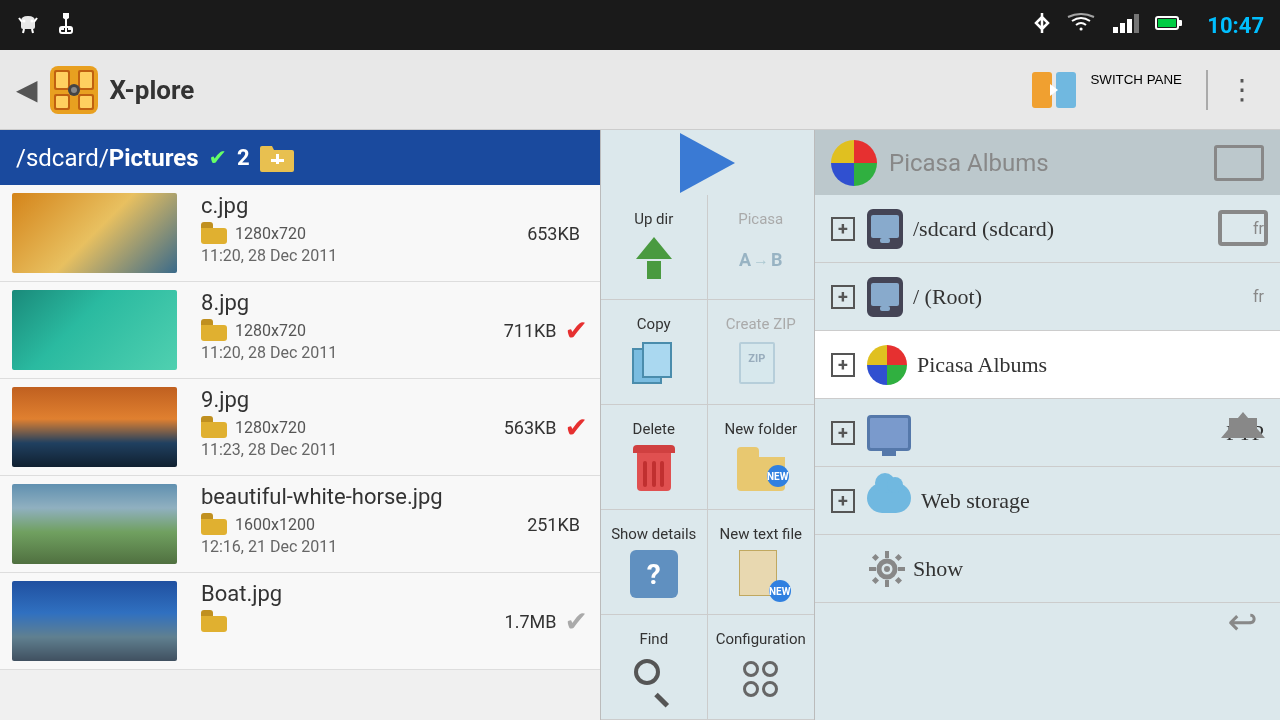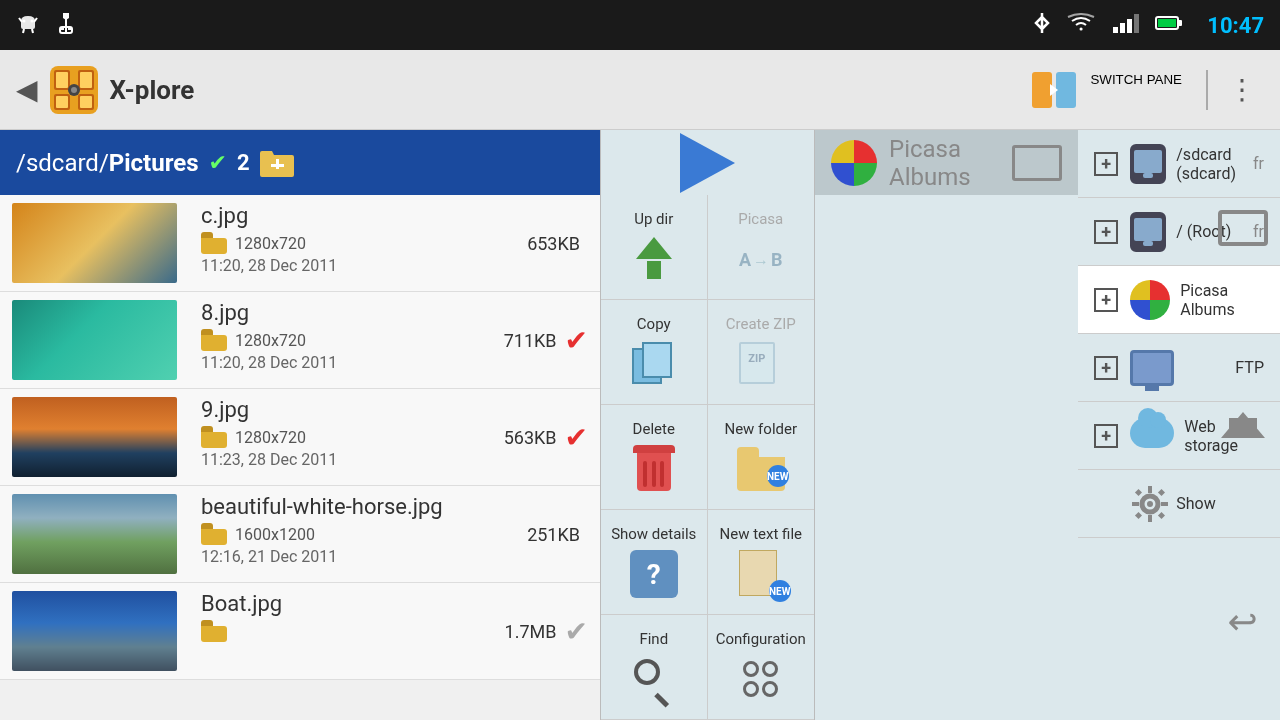--- a/index.html
+++ b/index.html
@@ -101,21 +101,21 @@
 
     
     #left-pane {
       width: 600px;
       height: 590px;
       display: flex;
       flex-direction: column;
       background: #f0f0f0;
     }
     #left-pane .path-bar {
-      height: 65px;
+      height: 55px;
       background: #1a4a9e;
       display: flex;
       align-items: center;
       padding: 0 16px;
       gap: 10px;
     }
     #left-pane .path-text {
       color: white;
       font-size: 24px;
     }
@@ -433,21 +433,21 @@
       font-size: 10px;
       font-weight: bold;
     }
 
     
     #right-pane {
       flex: 1;
       height: 590px;
       background: #dce8ec;
       display: flex;
-      flex-direction: row;
+      flex-direction: column;
     }
     #right-pane .picasa-bar {
       height: 65px;
       background: #bcc8cc;
       display: flex;
       align-items: center;
       padding: 0 16px;
       gap: 12px;
     }
     .picasa-logo {
@@ -487,23 +487,24 @@
       display: flex;
       align-items: center;
       justify-content: center;
       margin-right: 12px;
       font-size: 18px;
       font-weight: bold;
       color: #555;
       flex-shrink: 0;
     }
     .location-item .loc-name {
-      font-size: 16px;
+      font-size: 22px;
       color: #333;
       flex: 1;
+      font-family: Liberation Serif, serif;
     }
     .location-item .loc-tag {
       font-size: 16px;
       color: #888;
     }
 
     
     .phone-icon {
       width: 36px;
       height: 40px;

